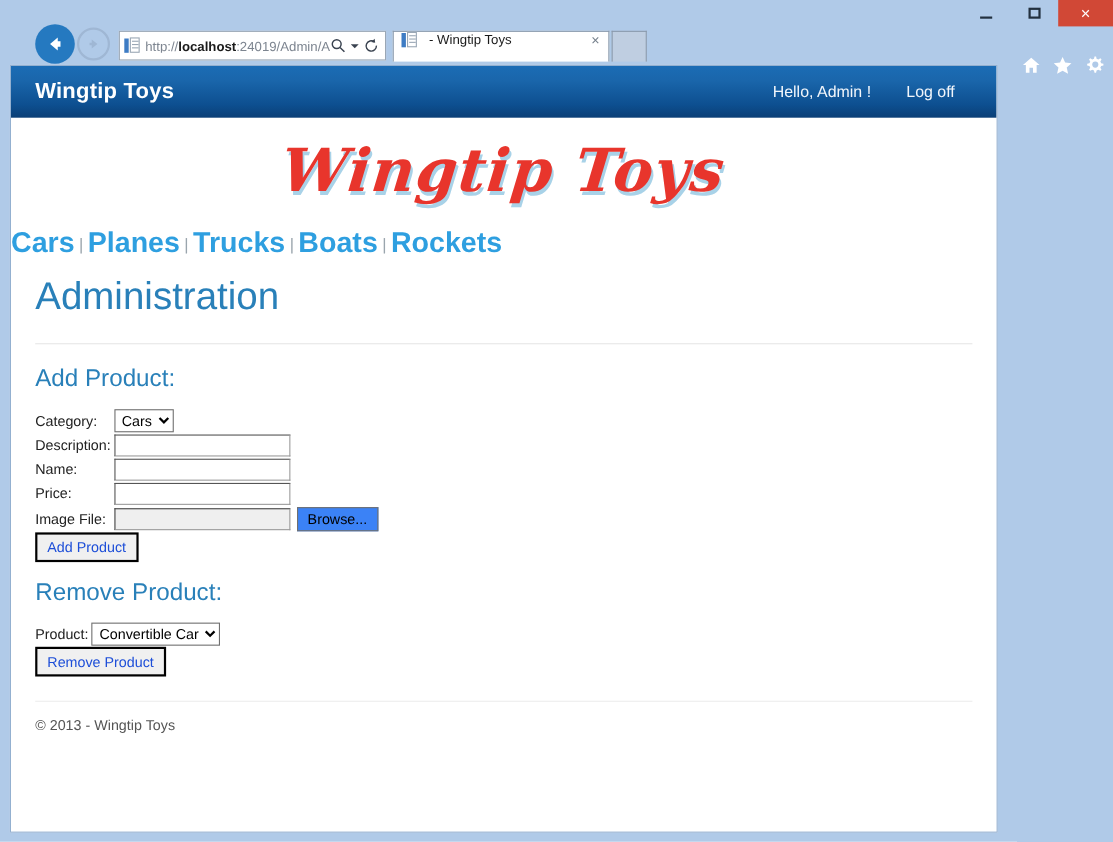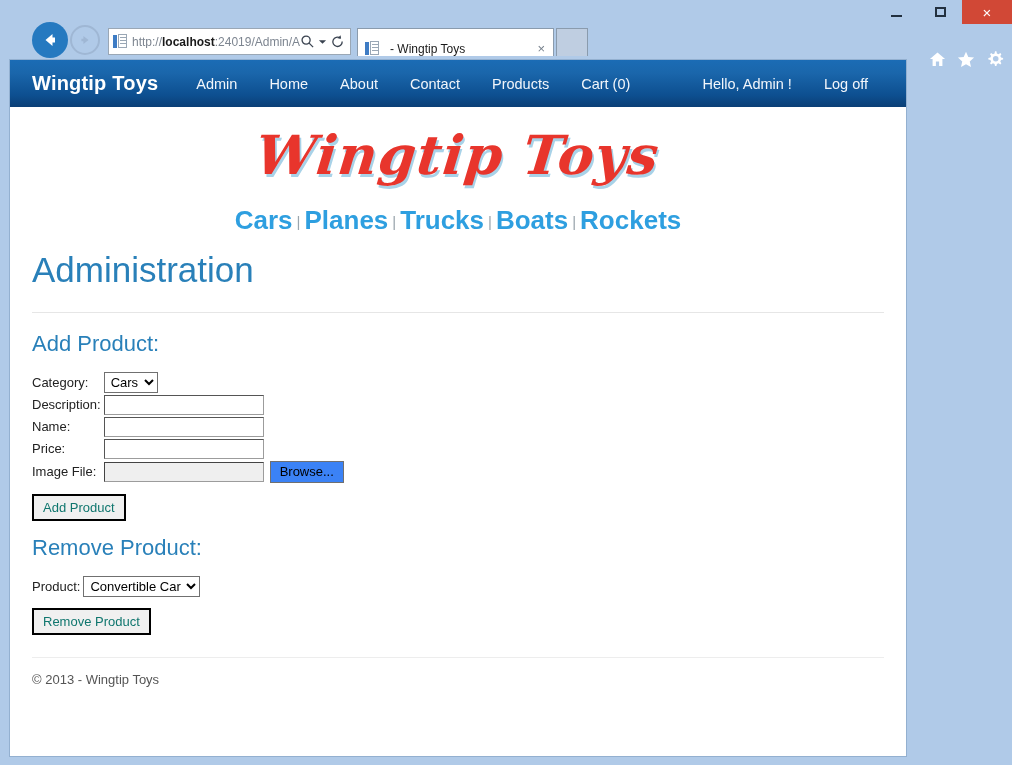--- a/index.html
+++ b/index.html
@@ -75,21 +75,21 @@
   .urltext b { color: #1a1a1a; font-weight: 700; }
   .urltext .urlproto { color:#7d8590; }
   .addricons { display: flex; align-items: center; gap: 3px; padding-right: 3px; flex: 0 0 auto; }
   .addricons svg { display: block; }
 
   
   .tabstrip { position: absolute; left: 330px; top: 6px; height: 32px; display: flex; align-items: flex-start; }
   .tab {
     width: 197px; height: 28px; background: #fff;
     border: 1px solid #8a9bad; border-bottom: none;
-    display: flex; align-items: flex-end; padding: 0 5px;
+    display: flex; align-items: flex-start; padding: 0 5px;
     font-size: 12px; color: #1a1a1a;
   }
   .tab .tabtitle { flex: 1 1 auto; white-space: nowrap; overflow: hidden; margin-left: 6px; }
   .tab .tabclose { color: #76808c; font-size: 13px; padding: 0 3px; }
   .newtab {
     width: 32px; height: 28px; margin-left: 2px;
     background: #bfcee1; border: 1px solid #8a9bad; border-bottom: none;
   }
 
   .browsericons {
@@ -139,21 +139,21 @@
     font-weight: 700;
     font-size: 54px;
     color: #e8352c;
     letter-spacing: 1px;
     text-shadow: 2px 3px 0 #a8d2e8;
     transform: skewX(-6deg);
   }
 
   
   .catlinks {
-    text-align: center;
+    text-align: left;
     font-size: 26px; font-weight: 700;
     padding: 12px 0 10px;
   }
   .catlinks a { color: #2e9fe0; text-decoration: none; }
   .catlinks .sep { color: #9aa5ad; font-size: 15px; font-weight: 400; margin: 0 4px; vertical-align: 2px; }
 
   
   .pagebody { padding: 0 22px; }
   h1.pagetitle {
     font-size: 35px; font-weight: 400; color: #2980b9;
@@ -187,22 +187,21 @@
     border: 1px solid #9c9c9c; border-top-color: #444; border-left-color: #444;
   }
   .browsebtn {
     margin-left: 6px; font-family: "Liberation Sans", sans-serif;
     font-size: 13px; height: 22px; padding: 0 9px;
     background: #3b82f6; border: 1px solid #707070; color: #000;
   }
   button.submitbtn {
     font-family: "Liberation Sans", sans-serif;
     font-size: 13px; padding: 4px 9px;
-    background: #f0f0f0; border: 2px solid #000; color: #0f766e;
-    margin-top: 10px;
+    background: #f0f0f0; border: 2px solid #000; color: #1d4ed8;
   }
 
   footer.sitefoot { padding: 0 22px; }
   footer.sitefoot hr { border: none; border-top: 1px solid #ededed; margin: 22px 0 14px; }
   footer.sitefoot p { margin: 0; font-size: 13px; color: #555; }
 </style>
 </head>
 <body>
 
 <div id="window">
@@ -278,28 +277,20 @@
           <path d="M10 1.5 L11.6 1.5 L12.1 3.8 L13.9 4.6 L15.9 3.4 L17.1 4.6 L15.9 6.6 L16.7 8.4 L19 8.9 L19 10.5 L16.7 11 L15.9 12.8 L17.1 14.8 L15.9 16 L13.9 14.8 L12.1 15.6 L11.6 17.9 L10 17.9 L9.5 15.6 L7.7 14.8 L5.7 16 L4.5 14.8 L5.7 12.8 L4.9 11 L2.6 10.5 L2.6 8.9 L4.9 8.4 L5.7 6.6 L4.5 4.6 L5.7 3.4 L7.7 4.6 L9.5 3.8 Z" fill="#ffffff"></path>
           <circle cx="10.8" cy="9.7" r="3.1" fill="#b0cae8"></circle>
         </svg>
     </div>
   </div>
 
   <div id="viewport">
 
     <nav class="sitenav">
       <span class="brand">Wingtip Toys</span>
-      <span class="navlinks">
-        <a href="#">Admin</a>
-        <a href="#">Home</a>
-        <a href="#">About</a>
-        <a href="#">Contact</a>
-        <a href="#">Products</a>
-        <a href="#">Cart (0)</a>
-      </span>
       <span class="navright">
         <a href="#">Hello, Admin !</a>
         <a href="#">Log off</a>
       </span>
     </nav>
 
     <div class="logowrap">
       <span class="logotext">Wingtip Toys</span>
     </div>
 

